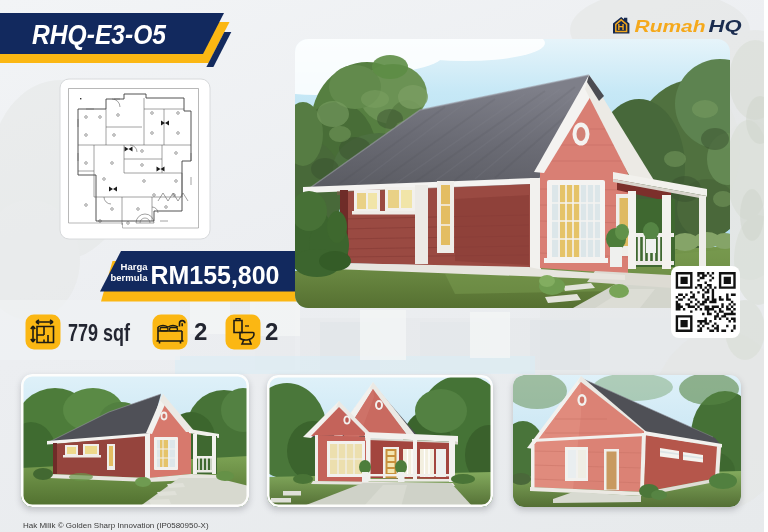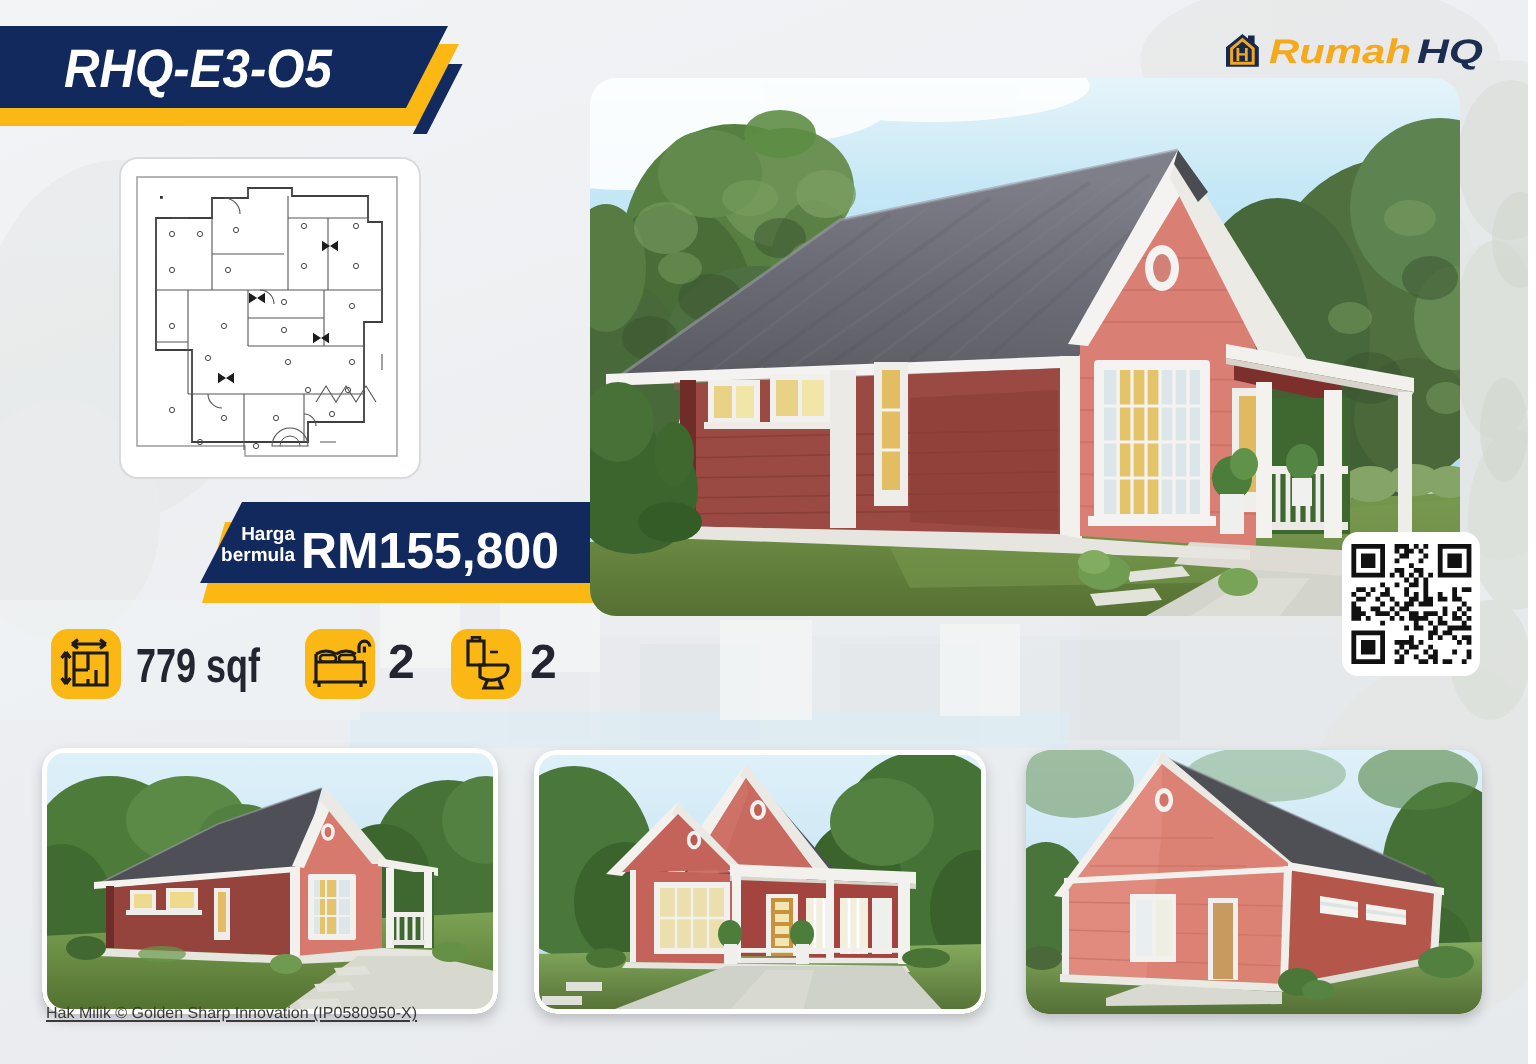--- a/index.html
+++ b/index.html
@@ -719,15 +719,15 @@
 
     <polygon points="40,124 60,117 128,121 128,127 40,128" fill="#d8dad1"></polygon>
 
     <ellipse cx="136" cy="116" rx="10" ry="7" fill="#4b7739"></ellipse>
     <ellipse cx="146" cy="120" rx="8" ry="5" fill="#568443"></ellipse>
     <ellipse cx="210" cy="106" rx="14" ry="8" fill="#51803f"></ellipse>
     <ellipse cx="8" cy="104" rx="10" ry="6" fill="#4a683a"></ellipse>
   </g>
 </svg>
 
-<div class="abs" style="left:23px;top:502px;font-size:8px;color:#3a3a3a;text-decoration:underline;">Hak Milik © Golden Sharp Innovation (IP0580950-X)</div>
+<div class="abs" style="left:23px;top:521px;font-size:8px;color:#3a3a3a;">Hak Milik © Golden Sharp Innovation (IP0580950-X)</div>
 
 </div>
 
 </body></html>

